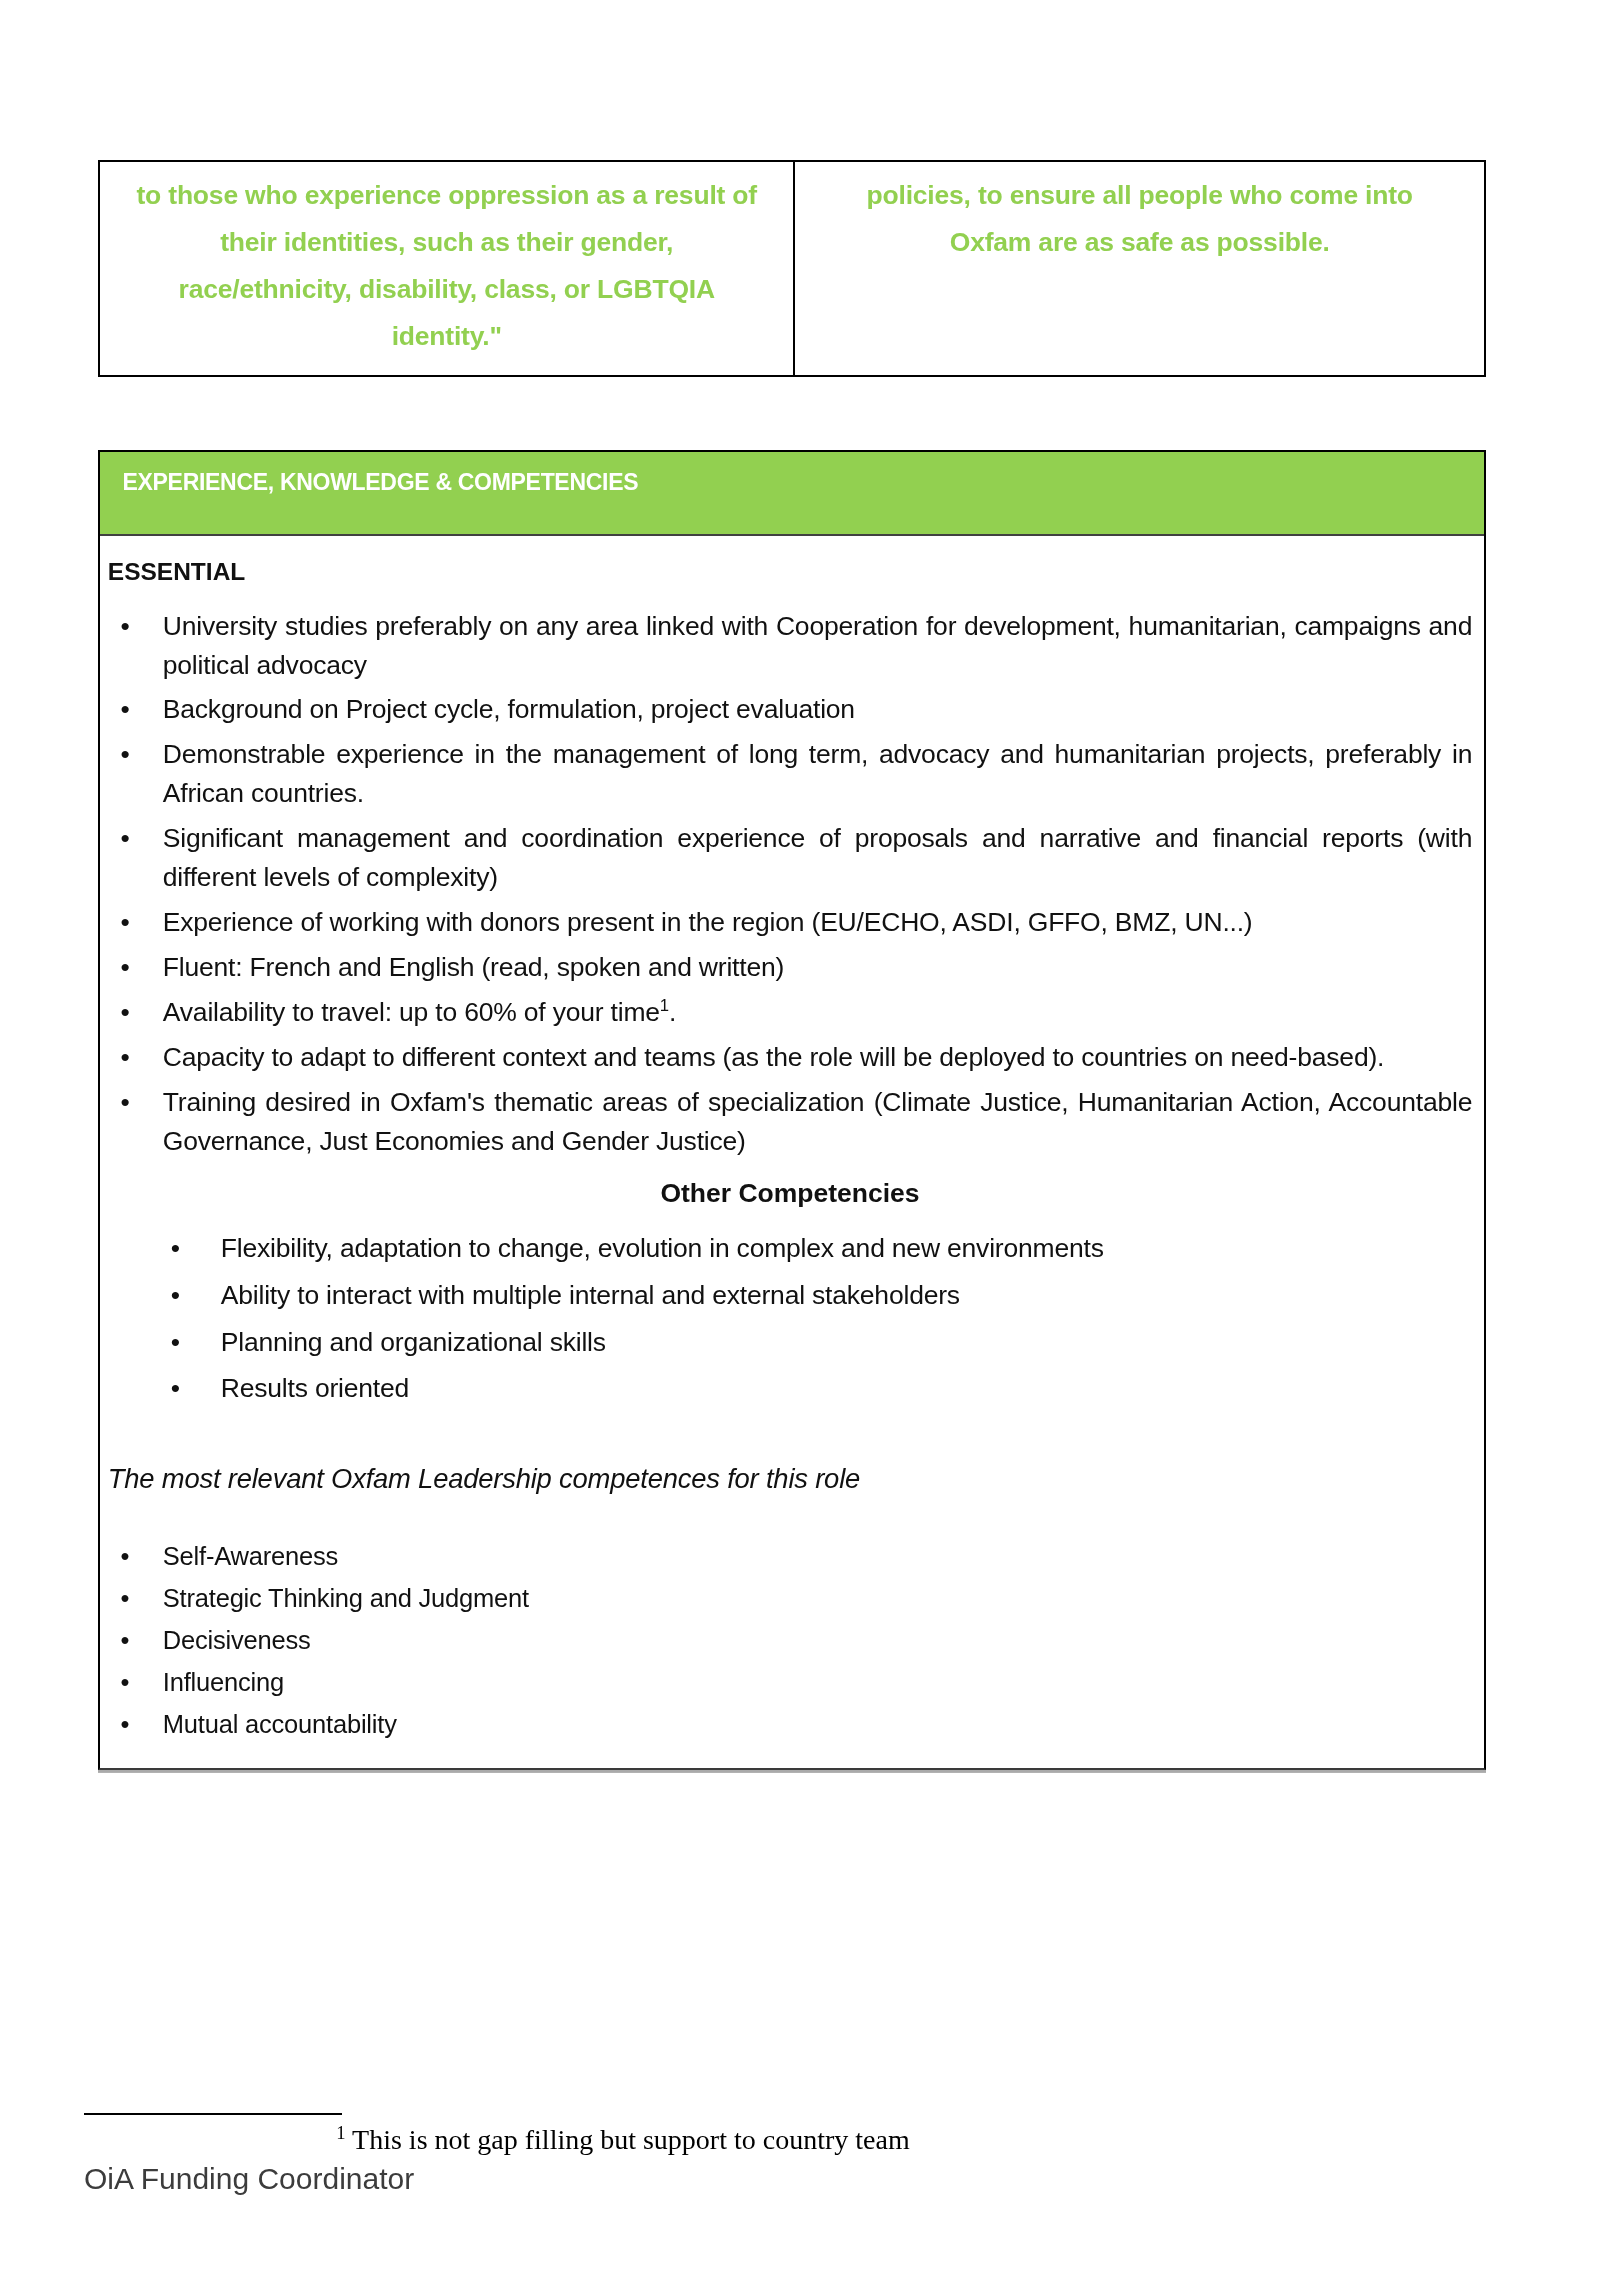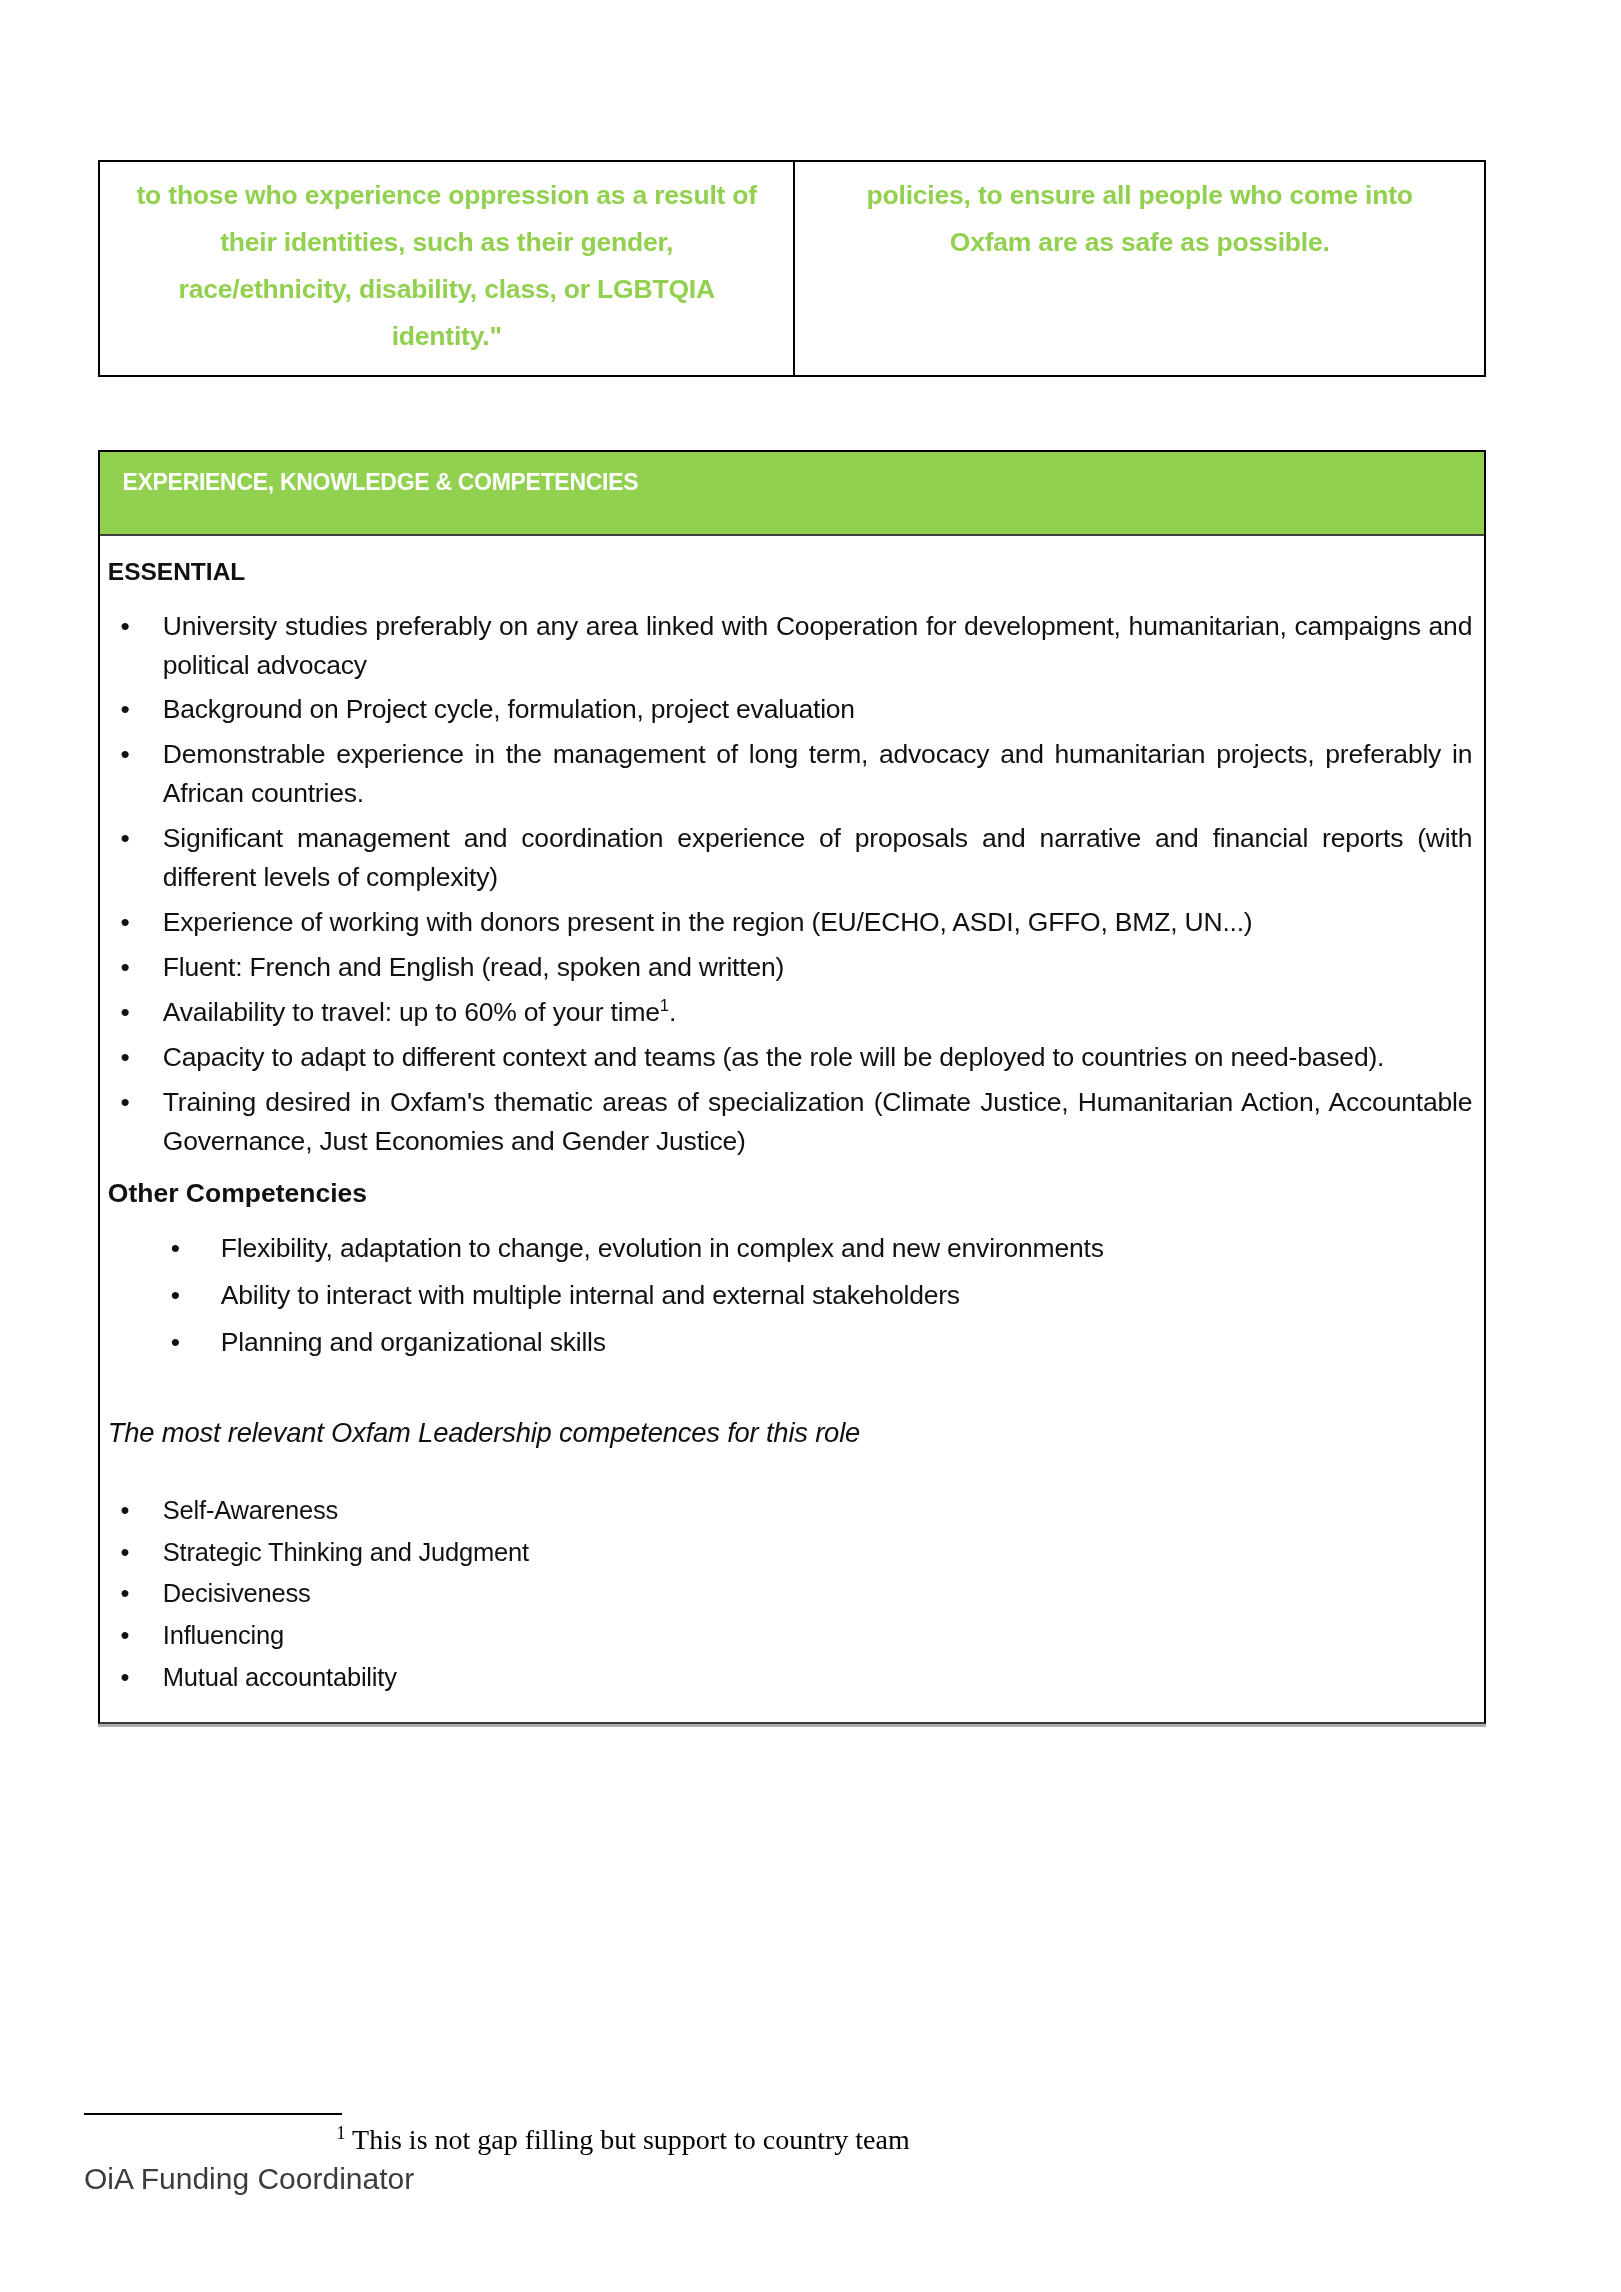--- a/index.html
+++ b/index.html
@@ -80,20 +80,21 @@
   .main-list li::before {
     content: "\2022";
     position: absolute;
     left: 12.7px;
     top: 0;
   }
   .other-label {
     font-size: 26.5px;
     font-weight: bold;
     margin: 13.7px 0 15.7px 0;
+    text-align: center;
   }
   .sub-list li {
     position: relative;
     padding-left: 113px;
     margin-bottom: 7.8px;
     letter-spacing: -0.2px;
   }
   .sub-list li::before {
     content: "\2022";
     position: absolute;
@@ -181,20 +182,21 @@
           <li>Capacity to adapt to different context and teams (as the role will be deployed to countries on need-based).</li>
           <li>Training desired in Oxfam's thematic areas of specialization (Climate Justice, Humanitarian Action, Accountable Governance, Just Economies and Gender Justice)</li>
         </ul>
 
         <p class="other-label">Other Competencies</p>
 
         <ul class="sub-list">
           <li>Flexibility, adaptation to change, evolution in complex and new environments</li>
           <li>Ability to interact with multiple internal and external stakeholders</li>
           <li>Planning and organizational skills</li>
+          <li>Results oriented</li>
         </ul>
 
         <p class="italic-intro">The most relevant Oxfam Leadership competences for this role</p>
 
         <ul class="main-list leadership-list">
           <li>Self-Awareness</li>
           <li>Strategic Thinking and Judgment</li>
           <li>Decisiveness</li>
           <li>Influencing</li>
           <li>Mutual accountability</li>

